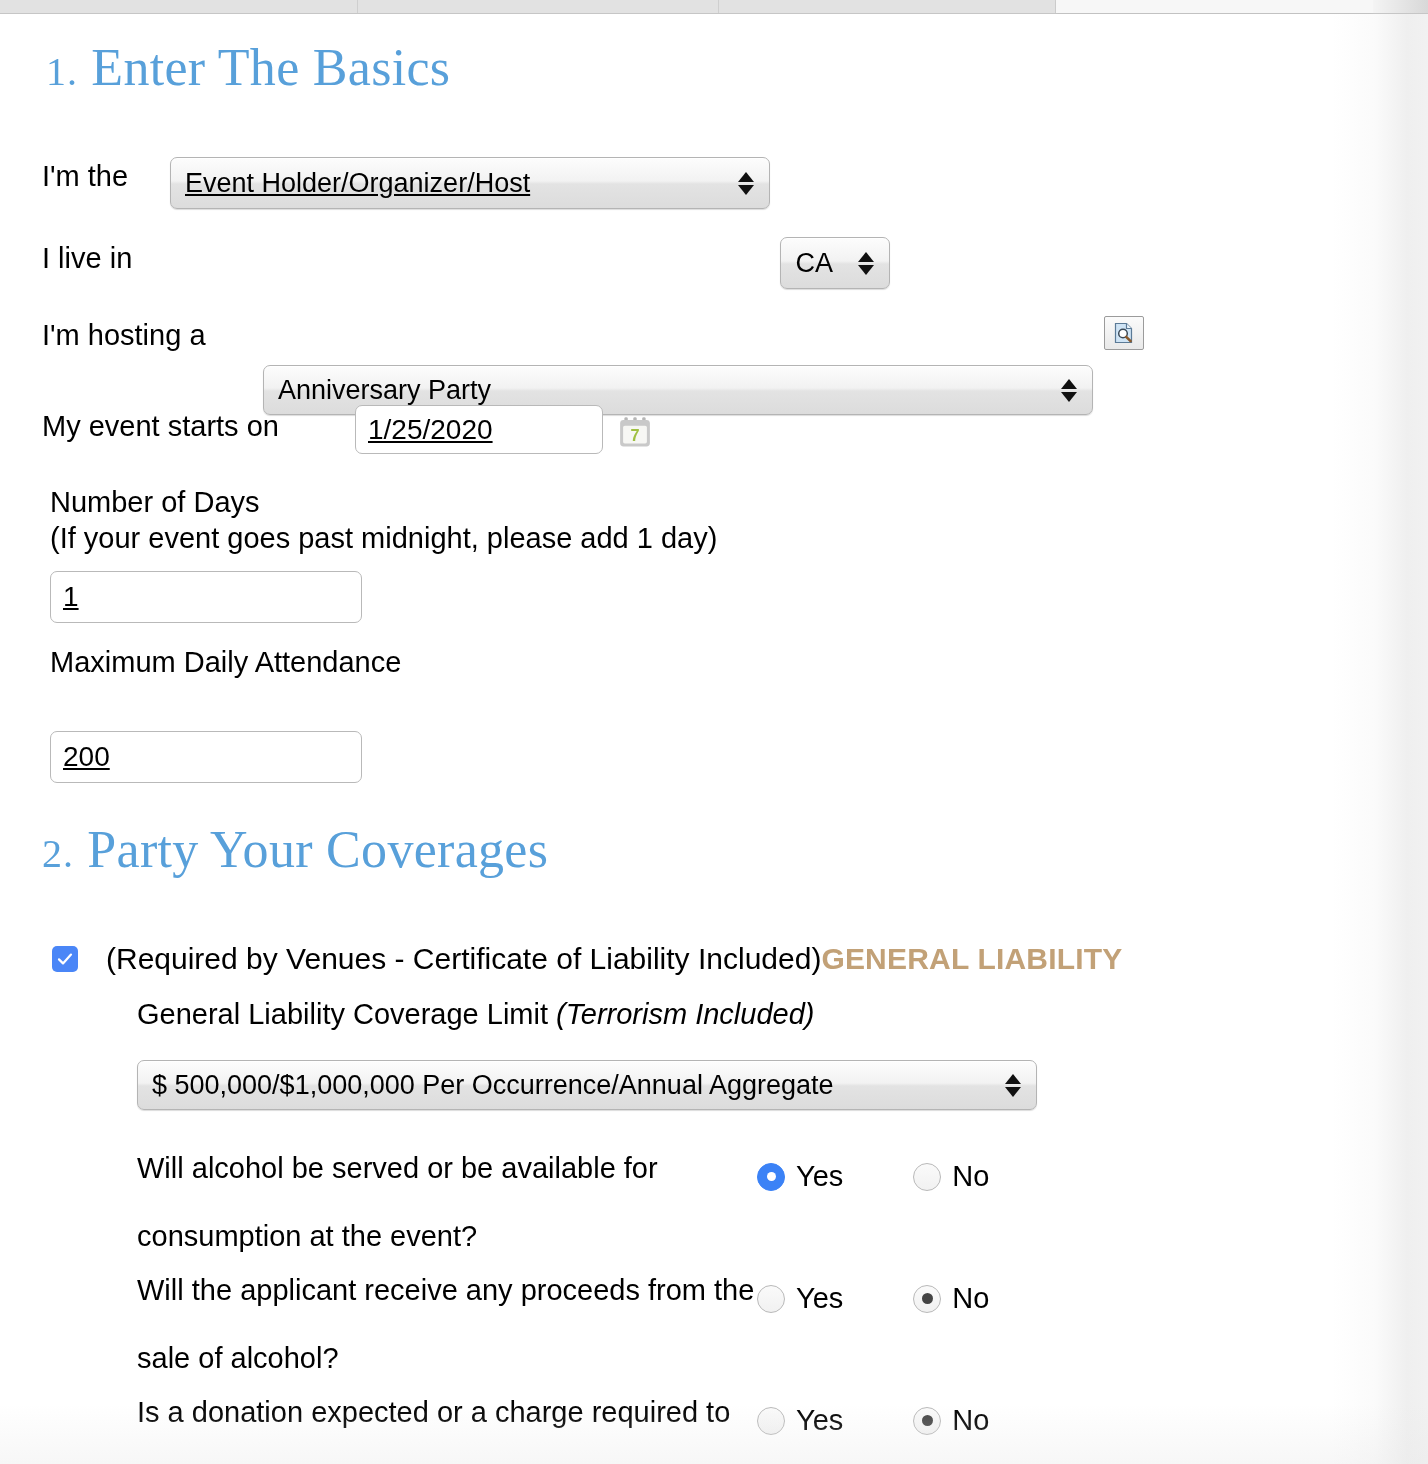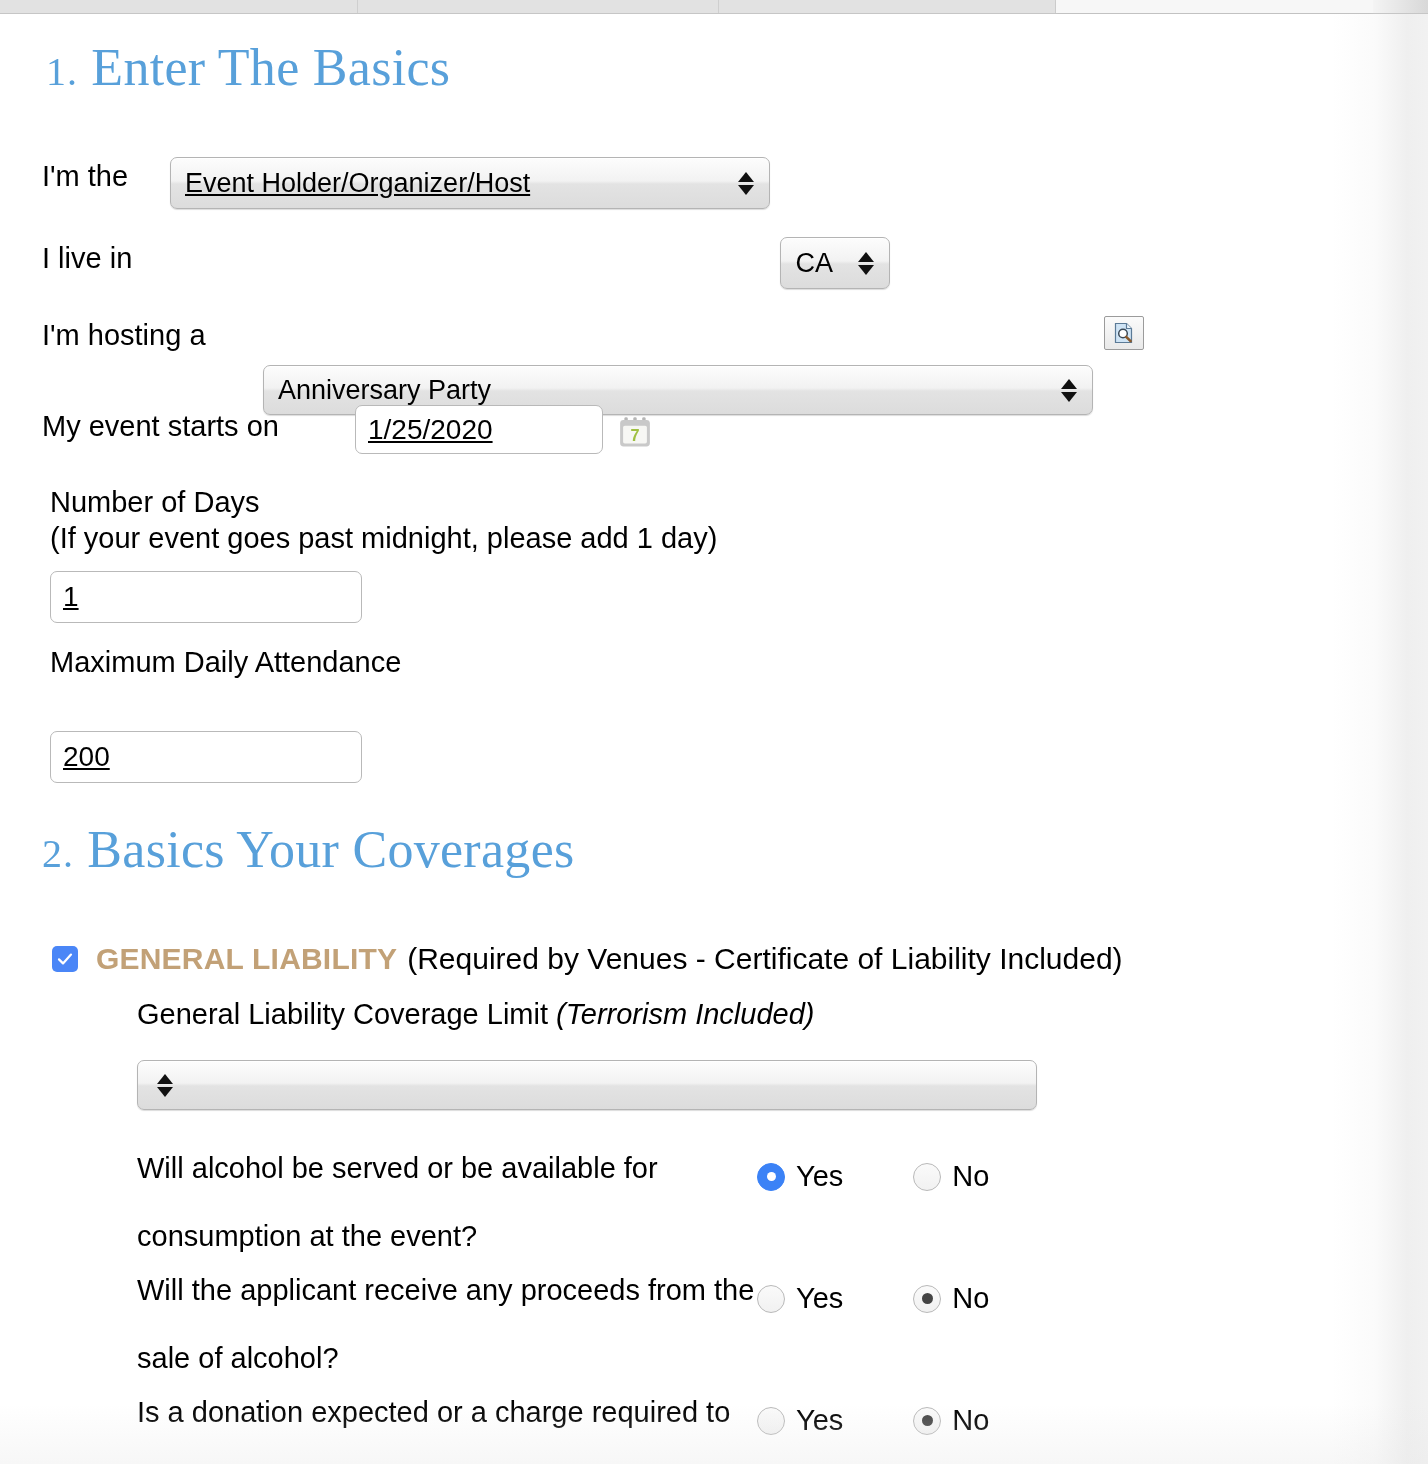--- a/index.html
+++ b/index.html
@@ -379,40 +379,41 @@
   <div class="block-label" id="days-label"><span>Number of Days</span><br><span>(If your event goes past midnight, please add 1 day)</span></div>
   <input class="tinput" id="days-input" type="text" value="1" style="">
 
   
   <div class="block-label" id="attend-label"><span>Maximum Daily Attendance</span><br></div>
   <input class="tinput" id="attend-input" type="text" value="200" style="">
 
   
   <h1 class="section-heading" id="h2-coverages">
     <span class="heading-num">2.</span>
-    <span>Basics Your Coverages</span>
+    <span>Party Your Coverages</span>
   </h1>
 
   
   <div id="gl-row">
     <span class="checkbox">
       <svg width="18" height="18" viewBox="0 0 18 18">
         <polyline points="3,9.4 7,13.4 15,4.6" fill="none" stroke="#ffffff" stroke-width="2.2" stroke-linecap="round" stroke-linejoin="round"></polyline>
       </svg>
     </span>
+    <span id="gl-note">(Required by Venues - Certificate of Liability Included)</span>
     <span id="gl-title">GENERAL LIABILITY</span>
-    <span id="gl-note">(Required by Venues - Certificate of Liability Included)</span>
   </div>
 
   <div id="gl-limit-label">
     <span>General Liability Coverage Limit</span>
     <span class="ital">(Terrorism Included)</span>
   </div>
 
   <div class="sel" id="sel-gl-limit">
+    <span class="sel-text">$ 500,000/$1,000,000 Per Occurrence/Annual Aggregate</span>
     <span class="updown">
         <i class="up"></i>
         <i class="down"></i>
       </span>
   </div>
 
   
   <div class="qrow" id="qrow-1">
     <div class="qtext">Will alcohol be served or be available for consumption at the event?</div>
     <div class="qanswers">

